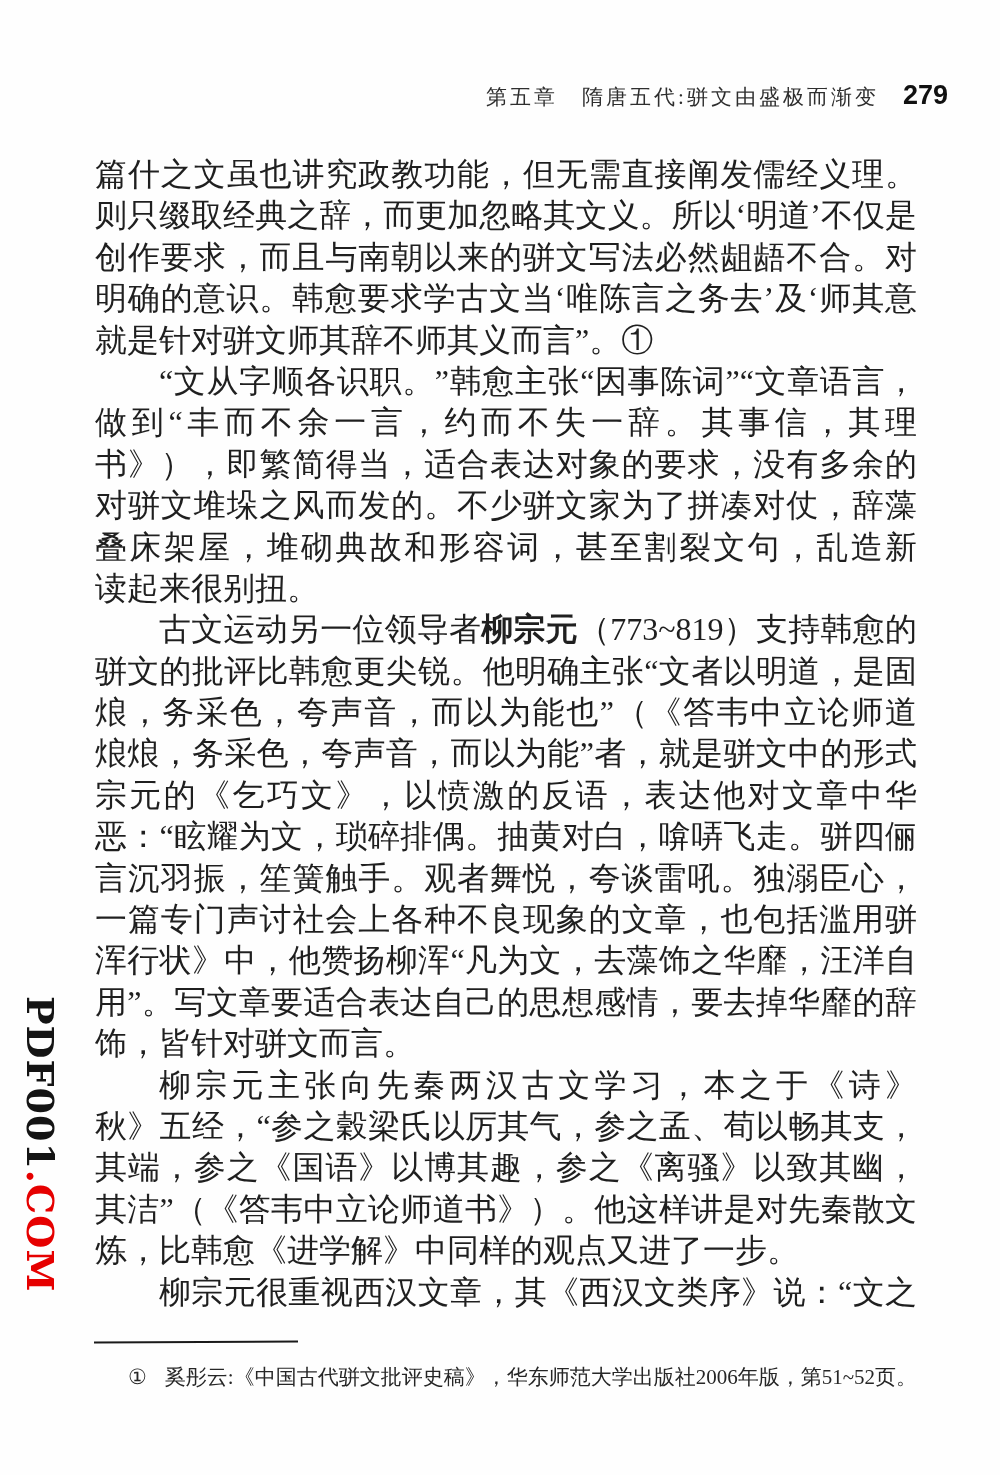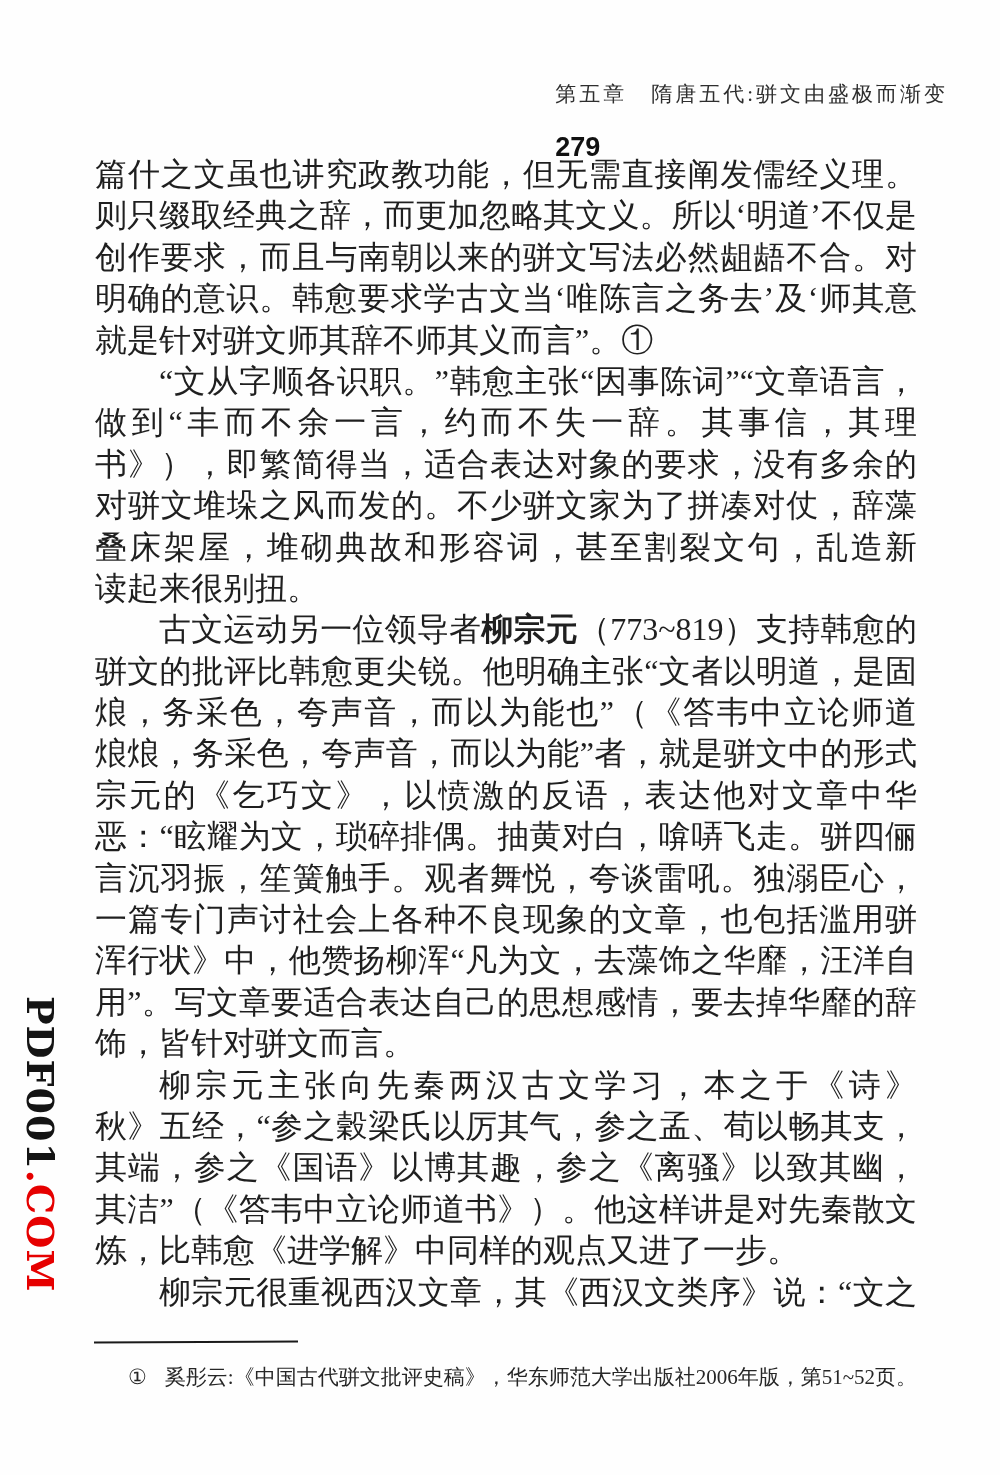--- a/index.html
+++ b/index.html
@@ -9,21 +9,20 @@
     font-family:"Liberation Serif","DejaVu Serif",serif;
     position:relative;
     overflow:hidden;
   }
   .page{position:absolute;inset:0;}
   
   .running-head{
     position:absolute;top:80px;right:52px;
     display:flex;align-items:baseline;gap:24px;
     white-space:nowrap;
-    flex-direction:column;
   }
   .chapter{
     font-size:21px;color:#2e2e2e;letter-spacing:3px;
   }
   .pageno{
     font-size:27px;font-weight:700;color:#111;
     font-family:Liberation Sans, sans-serif;
   }
   
   .body-text{

